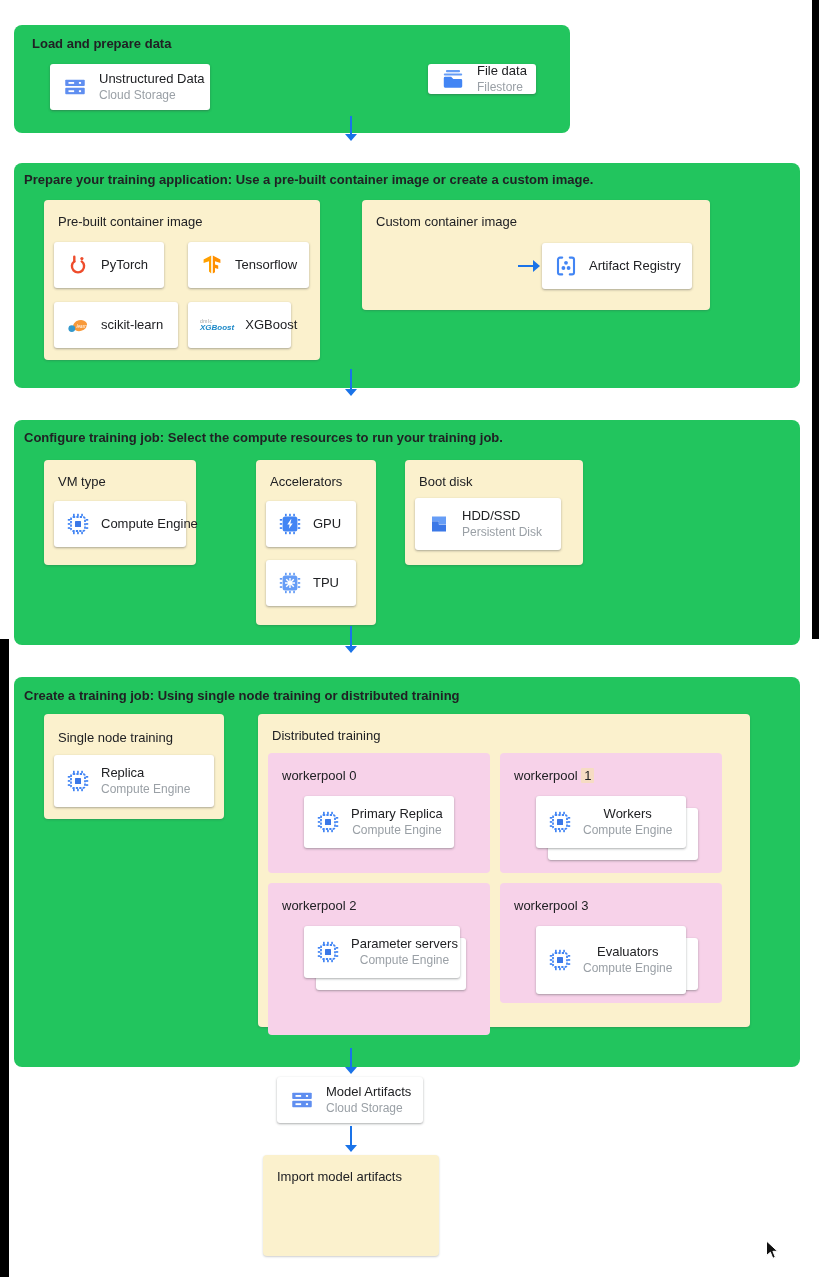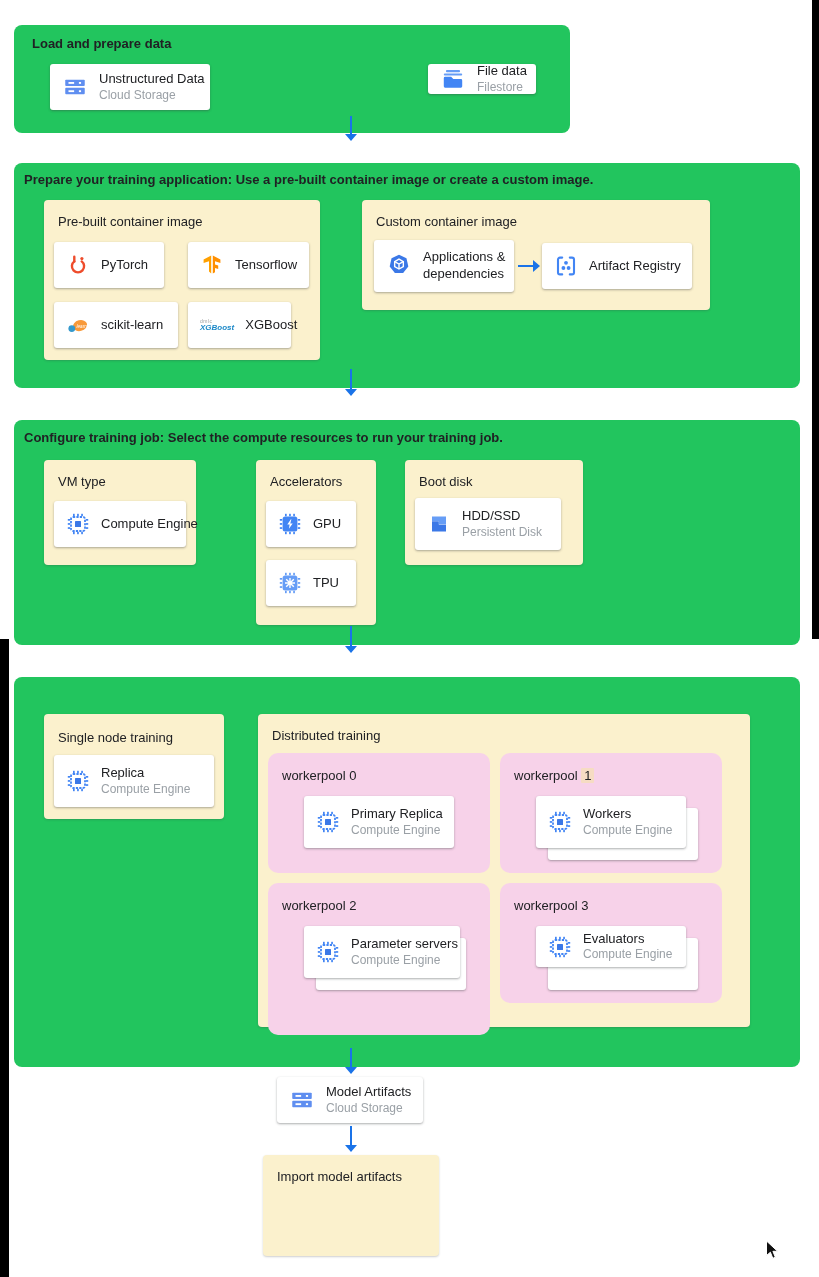--- a/index.html
+++ b/index.html
@@ -3,21 +3,21 @@
 <meta charset="utf-8">
 <style>
   html,body{margin:0;padding:0}
   body{width:819px;height:1277px;position:relative;background:#fff;overflow:hidden;
        font-family:"Liberation Sans",sans-serif;color:#202124;}
   .abs{position:absolute}
   .panel{position:absolute;background:#22c55e;border-radius:8px;margin-top:20px;}
   .panel-title{position:absolute;font-size:13px;font-weight:bold;color:#202124;white-space:nowrap;}
   .ybox{position:absolute;background:#fbf1cd;border-radius:4px;box-shadow:0 1px 2px rgba(60,64,67,.25);}
   .ybox-label{position:absolute;left:14px;top:14px;font-size:13px;color:#202124;white-space:nowrap;}
-  .pinkbox{position:absolute;background:#f7d2e9;border-radius:10px;}
+  .pinkbox{position:absolute;background:#f7d2e9;border-radius:4px;text-align:center;}
   .pink-label{position:absolute;left:14px;top:15px;font-size:13px;color:#202124;white-space:nowrap;}
   .card{position:absolute;background:#fff;border-radius:3px;display:flex;align-items:center;
         box-shadow:0 1px 2px rgba(60,64,67,.3),0 1px 3px rgba(60,64,67,.15);padding:0 4px 0 12px;box-sizing:border-box;}
   .card .icon{flex:0 0 auto;display:flex;align-items:center;justify-content:center;margin-right:11px;}
   .card .txt{display:flex;flex-direction:column;line-height:1.25;}
   .card .t{font-size:13px;color:#202124;white-space:nowrap;}
   .card .s{font-size:12px;color:#9aa0a6;white-space:nowrap;}
   .ghost-card{position:absolute;background:#fff;border-radius:3px;
         box-shadow:0 1px 2px rgba(60,64,67,.3),0 1px 3px rgba(60,64,67,.15);}
   .varrow{position:absolute;width:16px;}
@@ -240,30 +240,20 @@
         <span class="l2">XGBoost</span>
       </span>
         </span>
       <span class="txt">
           <span class="t">XGBoost</span>
         </span>
     </div>
   </div>
   <div class="ybox" style="left:348px;top:37px;width:348px;height:110px">
     <div class="ybox-label">Custom container image</div>
-    <div class="card" style="left:12px;top:40px;width:140px;height:52px">
-      <span class="icon">
-          <svg width="26" height="26" viewBox="0 0 24 24">
-            <use href="#i-appdeps"></use>
-          </svg>
-        </span>
-      <span class="txt">
-          <span class="t" style="white-space:normal;width:96px;line-height:1.3">Applications &amp; dependencies</span>
-        </span>
-    </div>
     <div class="harrow" style="left:156px;top:58px;width:22px">
         <div class="line"></div>
         <div class="head"></div>
       </div>
     <div class="card" style="left:180px;top:43px;width:150px;height:46px">
       <span class="icon">
           <svg width="24" height="24" viewBox="0 0 24 24">
             <use href="#i-artifact"></use>
           </svg>
         </span>
@@ -332,20 +322,21 @@
     </div>
   </div>
 </div>
 
 <div class="varrow" style="left:343px;top:626px;height:27px">
     <div class="line"></div>
     <div class="head"></div>
   </div>
 
 <div class="panel" style="left:14px;top:657px;width:786px;height:390px">
+  <div class="panel-title" style="left:10px;top:11px">Create a training job: Using single node training or distributed training</div>
 
   <div class="ybox" style="left:30px;top:37px;width:180px;height:105px">
     <div class="ybox-label" style="top:16px">Single node training</div>
     <div class="card" style="left:10px;top:41px;width:160px;height:52px">
       <span class="icon">
           <svg width="24" height="24" viewBox="0 0 24 24">
             <use href="#i-chip"></use>
           </svg>
         </span>
       <span class="txt">
@@ -409,21 +400,21 @@
         <span class="s">Compute Engine</span>
           </span>
       </div>
     </div>
 
     <div class="pinkbox" style="left:242px;top:169px;width:222px;height:120px">
       <div class="pink-label">
         <span>workerpool</span> <span>3</span>
       </div>
       <div class="ghost-card" style="left:48px;top:55px;width:150px;height:52px"></div>
-      <div class="card" style="left:36px;top:43px;width:150px;height:41px">
+      <div class="card" style="left:36px;top:43px;width:150px;height:68px">
         <span class="icon">
             <svg width="24" height="24" viewBox="0 0 24 24">
               <use href="#i-chip"></use>
             </svg>
           </span>
         <span class="txt">
             <span class="t">Evaluators</span>
         <span class="s">Compute Engine</span>
           </span>
       </div>

